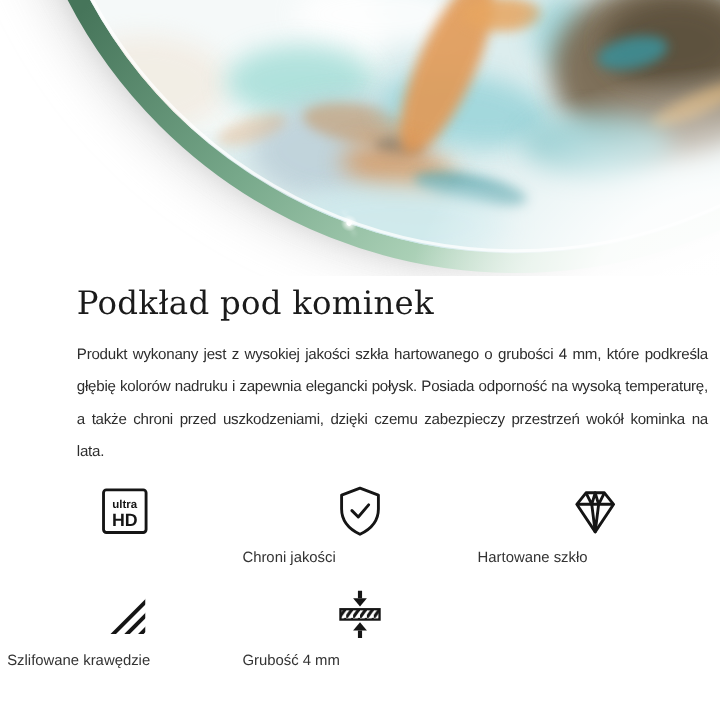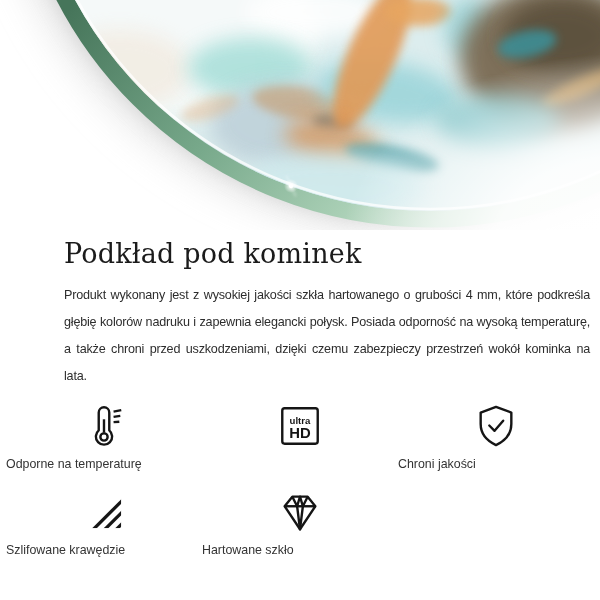--- a/index.html
+++ b/index.html
@@ -117,52 +117,51 @@
 
   <div class="content">
     <h1 class="title">
       <span>Podkład pod kominek</span>
     </h1>
     <p class="desc">Produkt wykonany jest z wysokiej jakości szkła hartowanego o grubości 4 mm, które podkreśla głębię kolorów nadruku i zapewnia elegancki połysk. Posiada odporność na wysoką temperaturę, a także chroni przed uszkodzeniami, dzięki czemu zabezpieczy przestrzeń wokół kominka na lata.</p>
   </div>
 
   <div class="features">
 
-    <div class="feature">
-      <div class="icon-box">
-        <svg width="46" height="46" viewBox="0 0 48 48">
-          <path class="ic" stroke-width="2.6" stroke-linejoin="round" d="M18.5,10 a5.5,5.5 0 0 1 11,0 L29.5,28.5 a8.5,8.5 0 1 1 -11,0 Z"></path>
-          <circle class="ic" stroke-width="2.4" cx="24" cy="35.5" r="3.8"></circle>
-          <line class="ic" stroke-width="2.4" x1="24" y1="17" x2="24" y2="31"></line>
-          <line class="ic" stroke-width="2.2" x1="34" y1="9" x2="42" y2="7.5"></line>
-          <line class="ic" stroke-width="2.2" x1="34" y1="14.5" x2="41" y2="13.5"></line>
-          <line class="ic" stroke-width="2.2" x1="34" y1="20" x2="40" y2="19.5"></line>
-        </svg>
-      </div>
-      <div class="flabel">Odporne na temperaturę</div>
-    </div>
 
     <div class="feature">
       <div class="icon-box">
         <svg width="46" height="46" viewBox="0 0 48 48">
           <rect class="ic" stroke-width="3" x="5.5" y="5.5" width="37" height="37" rx="2.5"></rect>
           <text x="24" y="21.5" text-anchor="middle" font-family="Liberation Sans, sans-serif" font-size="10" font-weight="700" fill="#151515" stroke="none">ultra</text>
           <text x="24" y="37" text-anchor="middle" font-family="Liberation Sans, sans-serif" font-size="15.5" font-weight="800" fill="#151515" stroke="none">HD</text>
         </svg>
       </div>
     </div>
 
     <div class="feature">
       <div class="icon-box">
         <svg width="46" height="46" viewBox="0 0 48 48">
           <path class="ic" stroke-width="2.6" stroke-linejoin="round" d="M24,4 L40,10 V22 C40,32 33.5,39.5 24,44 C14.5,39.5 8,32 8,22 V10 Z"></path>
           <path class="ic" stroke-width="2.6" stroke-linecap="round" stroke-linejoin="round" d="M17,23.5 L22.5,29 L31.5,18.5"></path>
         </svg>
       </div>
       <div class="flabel">Chroni jakości</div>
+    </div>
+
+    <div class="feature">
+      <div class="icon-box">
+        <svg width="46" height="46" viewBox="0 0 48 48">
+          <path class="ic" stroke-width="2.2" stroke-linejoin="round" d="M16,8 H32 L40,18 L24,42 L8,18 Z"></path>
+          <line class="ic" stroke-width="1.6" x1="8" y1="18" x2="40" y2="18"></line>
+          <path class="ic" stroke-width="1.6" stroke-linejoin="round" d="M16,8 L21,18 L24,8 L27,18 L32,8"></path>
+          <path class="ic" stroke-width="1.6" stroke-linejoin="round" d="M21,18 L24,42 L27,18"></path>
+        </svg>
+      </div>
+      <div class="flabel">Hartowane szkło</div>
     </div>
 
     <div class="feature">
       <div class="icon-box">
         <svg width="46" height="46" viewBox="0 0 48 48">
           <defs>
               <clipPath id="triClip">
                 <polygon points="6,41 42,5 42,41"></polygon>
               </clipPath>
             </defs>
@@ -175,24 +174,29 @@
             <line x1="31" y1="72" x2="73" y2="30"></line>
           </g>
         </svg>
       </div>
       <div class="flabel">Szlifowane krawędzie</div>
     </div>
 
     <div class="feature">
       <div class="icon-box">
         <svg width="46" height="46" viewBox="0 0 48 48">
-          <path class="ic" stroke-width="2.2" stroke-linejoin="round" d="M16,8 H32 L40,18 L24,42 L8,18 Z"></path>
-          <line class="ic" stroke-width="1.6" x1="8" y1="18" x2="40" y2="18"></line>
-          <path class="ic" stroke-width="1.6" stroke-linejoin="round" d="M16,8 L21,18 L24,8 L27,18 L32,8"></path>
-          <path class="ic" stroke-width="1.6" stroke-linejoin="round" d="M21,18 L24,42 L27,18"></path>
-        </svg>
-      </div>
-      <div class="flabel">Hartowane szkło</div>
-    </div>
-
+          <defs>
+            <pattern id="hatchPat" width="6" height="9" patternUnits="userSpaceOnUse">
+              <path d="M-1,10 L7,-1" stroke="#151515" stroke-width="2.8" fill="none"></path>
+            </pattern>
+          </defs>
+          <rect x="7" y="19.5" width="34" height="9" fill="url(#hatchPat)" stroke="#151515" stroke-width="2"></rect>
+          <line x1="24" y1="3.5" x2="24" y2="10" stroke="#151515" stroke-width="3.6"></line>
+          <polygon points="18,10 30,10 24,17.2" fill="#151515"></polygon>
+          <line x1="24" y1="44.5" x2="24" y2="38" stroke="#151515" stroke-width="3.6"></line>
+          <polygon points="18,38 30,38 24,30.8" fill="#151515"></polygon>
+        </svg>
+      </div>
+      <div class="flabel">Grubość 4 mm</div>
+    </div>
 
   </div>
 </div>
 
 </body></html>

